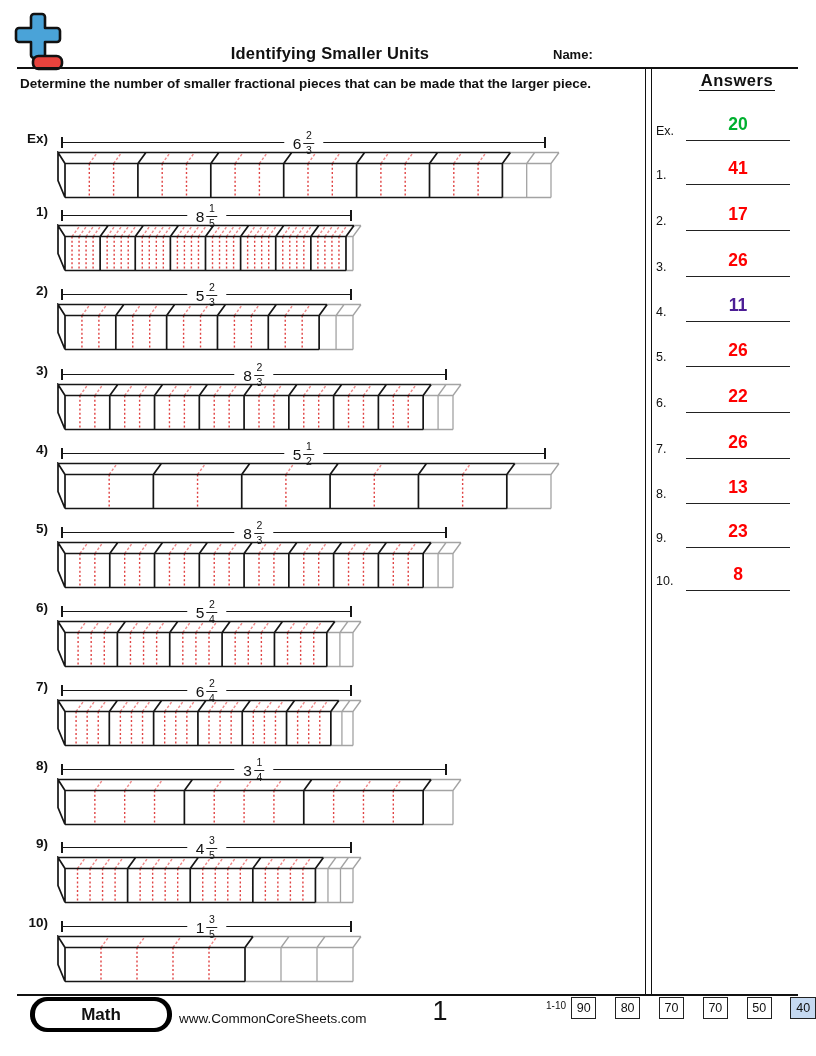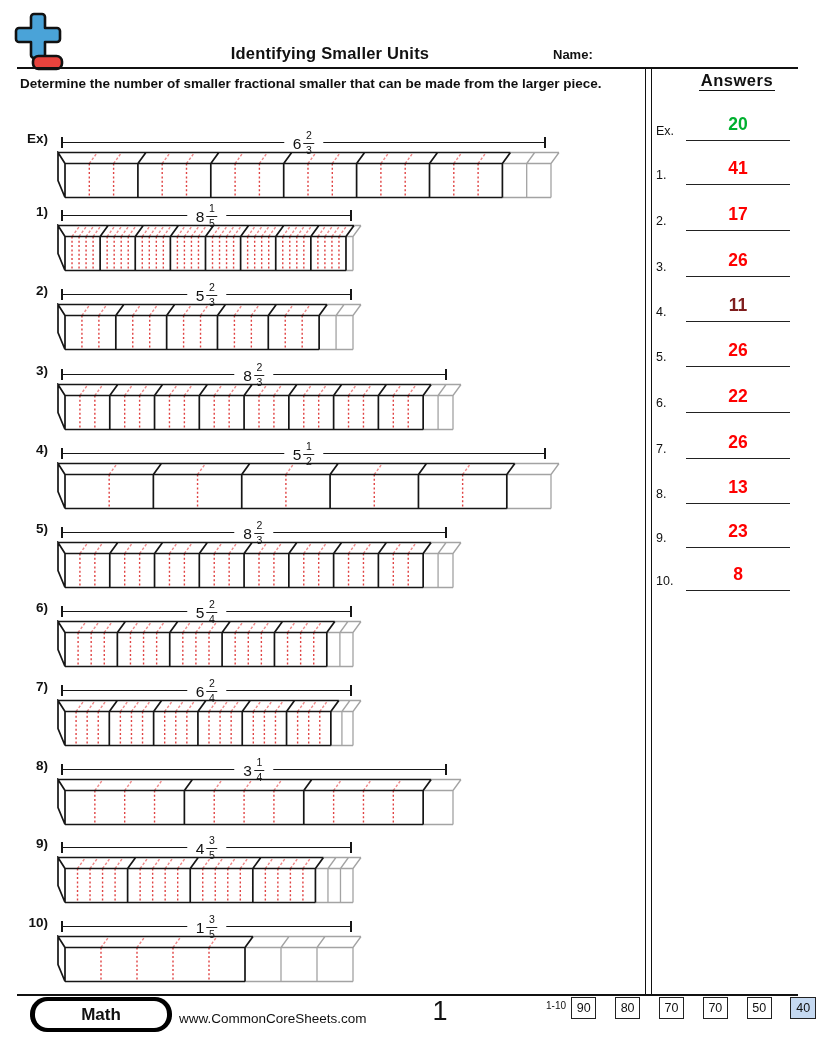--- a/index.html
+++ b/index.html
@@ -48,21 +48,21 @@
 
 <div id="page">
 
   <svg class="abs" style="left:14px;top:11px" width="52" height="62" viewBox="0 0 52 62">
     <path d="M17,6 a3,3 0 0 1 3,-3 h8 a3,3 0 0 1 3,3 v11 h12 a3,3 0 0 1 3,3 v8 a3,3 0 0 1 -3,3 H31 v13 a3,3 0 0 1 -3,3 h-8 a3,3 0 0 1 -3,-3 V31 H5 a3,3 0 0 1 -3,-3 v-8 a3,3 0 0 1 3,-3 h12 Z" fill="#4aa3d8" stroke="#111" stroke-width="2.6" stroke-linejoin="round"></path>
     <rect x="19" y="45" width="29" height="13" rx="5.5" fill="#e8433d" stroke="#111" stroke-width="2.6"></rect>
   </svg>
   <div class="abs title">Identifying Smaller Units</div>
   <div class="abs name-label">Name:</div>
   <div class="abs top-rule"></div>
-  <div class="abs instructions">Determine the number of smaller fractional smaller that can be made from the larger piece.</div>
+  <div class="abs instructions">Determine the number of smaller fractional pieces that can be made that the larger piece.</div>
   <div class="abs divider"></div>
 
   <div class="abs ans-heading"><span>Answers</span></div>
   <div class="abs" id="answers-list" style="left:0;top:0">
       <div class="abs ansrow" style="top: 114px;">
         <span class="ans-label">Ex.</span>
         <span class="ans-value" style="color: rgb(0, 176, 47);">20</span>
         <span class="ans-line"></span>
       </div>
       <div class="abs ansrow" style="top: 158px;">
@@ -75,21 +75,21 @@
         <span class="ans-value" style="color: rgb(254, 0, 0);">17</span>
         <span class="ans-line"></span>
       </div>
       <div class="abs ansrow" style="top: 250px;">
         <span class="ans-label">3.</span>
         <span class="ans-value" style="color: rgb(254, 0, 0);">26</span>
         <span class="ans-line"></span>
       </div>
       <div class="abs ansrow" style="top: 295px;">
         <span class="ans-label">4.</span>
-        <span class="ans-value" style="color: #7f1d1d;">11</span>
+        <span class="ans-value" style="color: #4c1d95;">11</span>
         <span class="ans-line"></span>
       </div>
       <div class="abs ansrow" style="top: 340px;">
         <span class="ans-label">5.</span>
         <span class="ans-value" style="color: rgb(254, 0, 0);">26</span>
         <span class="ans-line"></span>
       </div>
       <div class="abs ansrow" style="top: 386px;">
         <span class="ans-label">6.</span>
         <span class="ans-value" style="color: rgb(254, 0, 0);">22</span>

